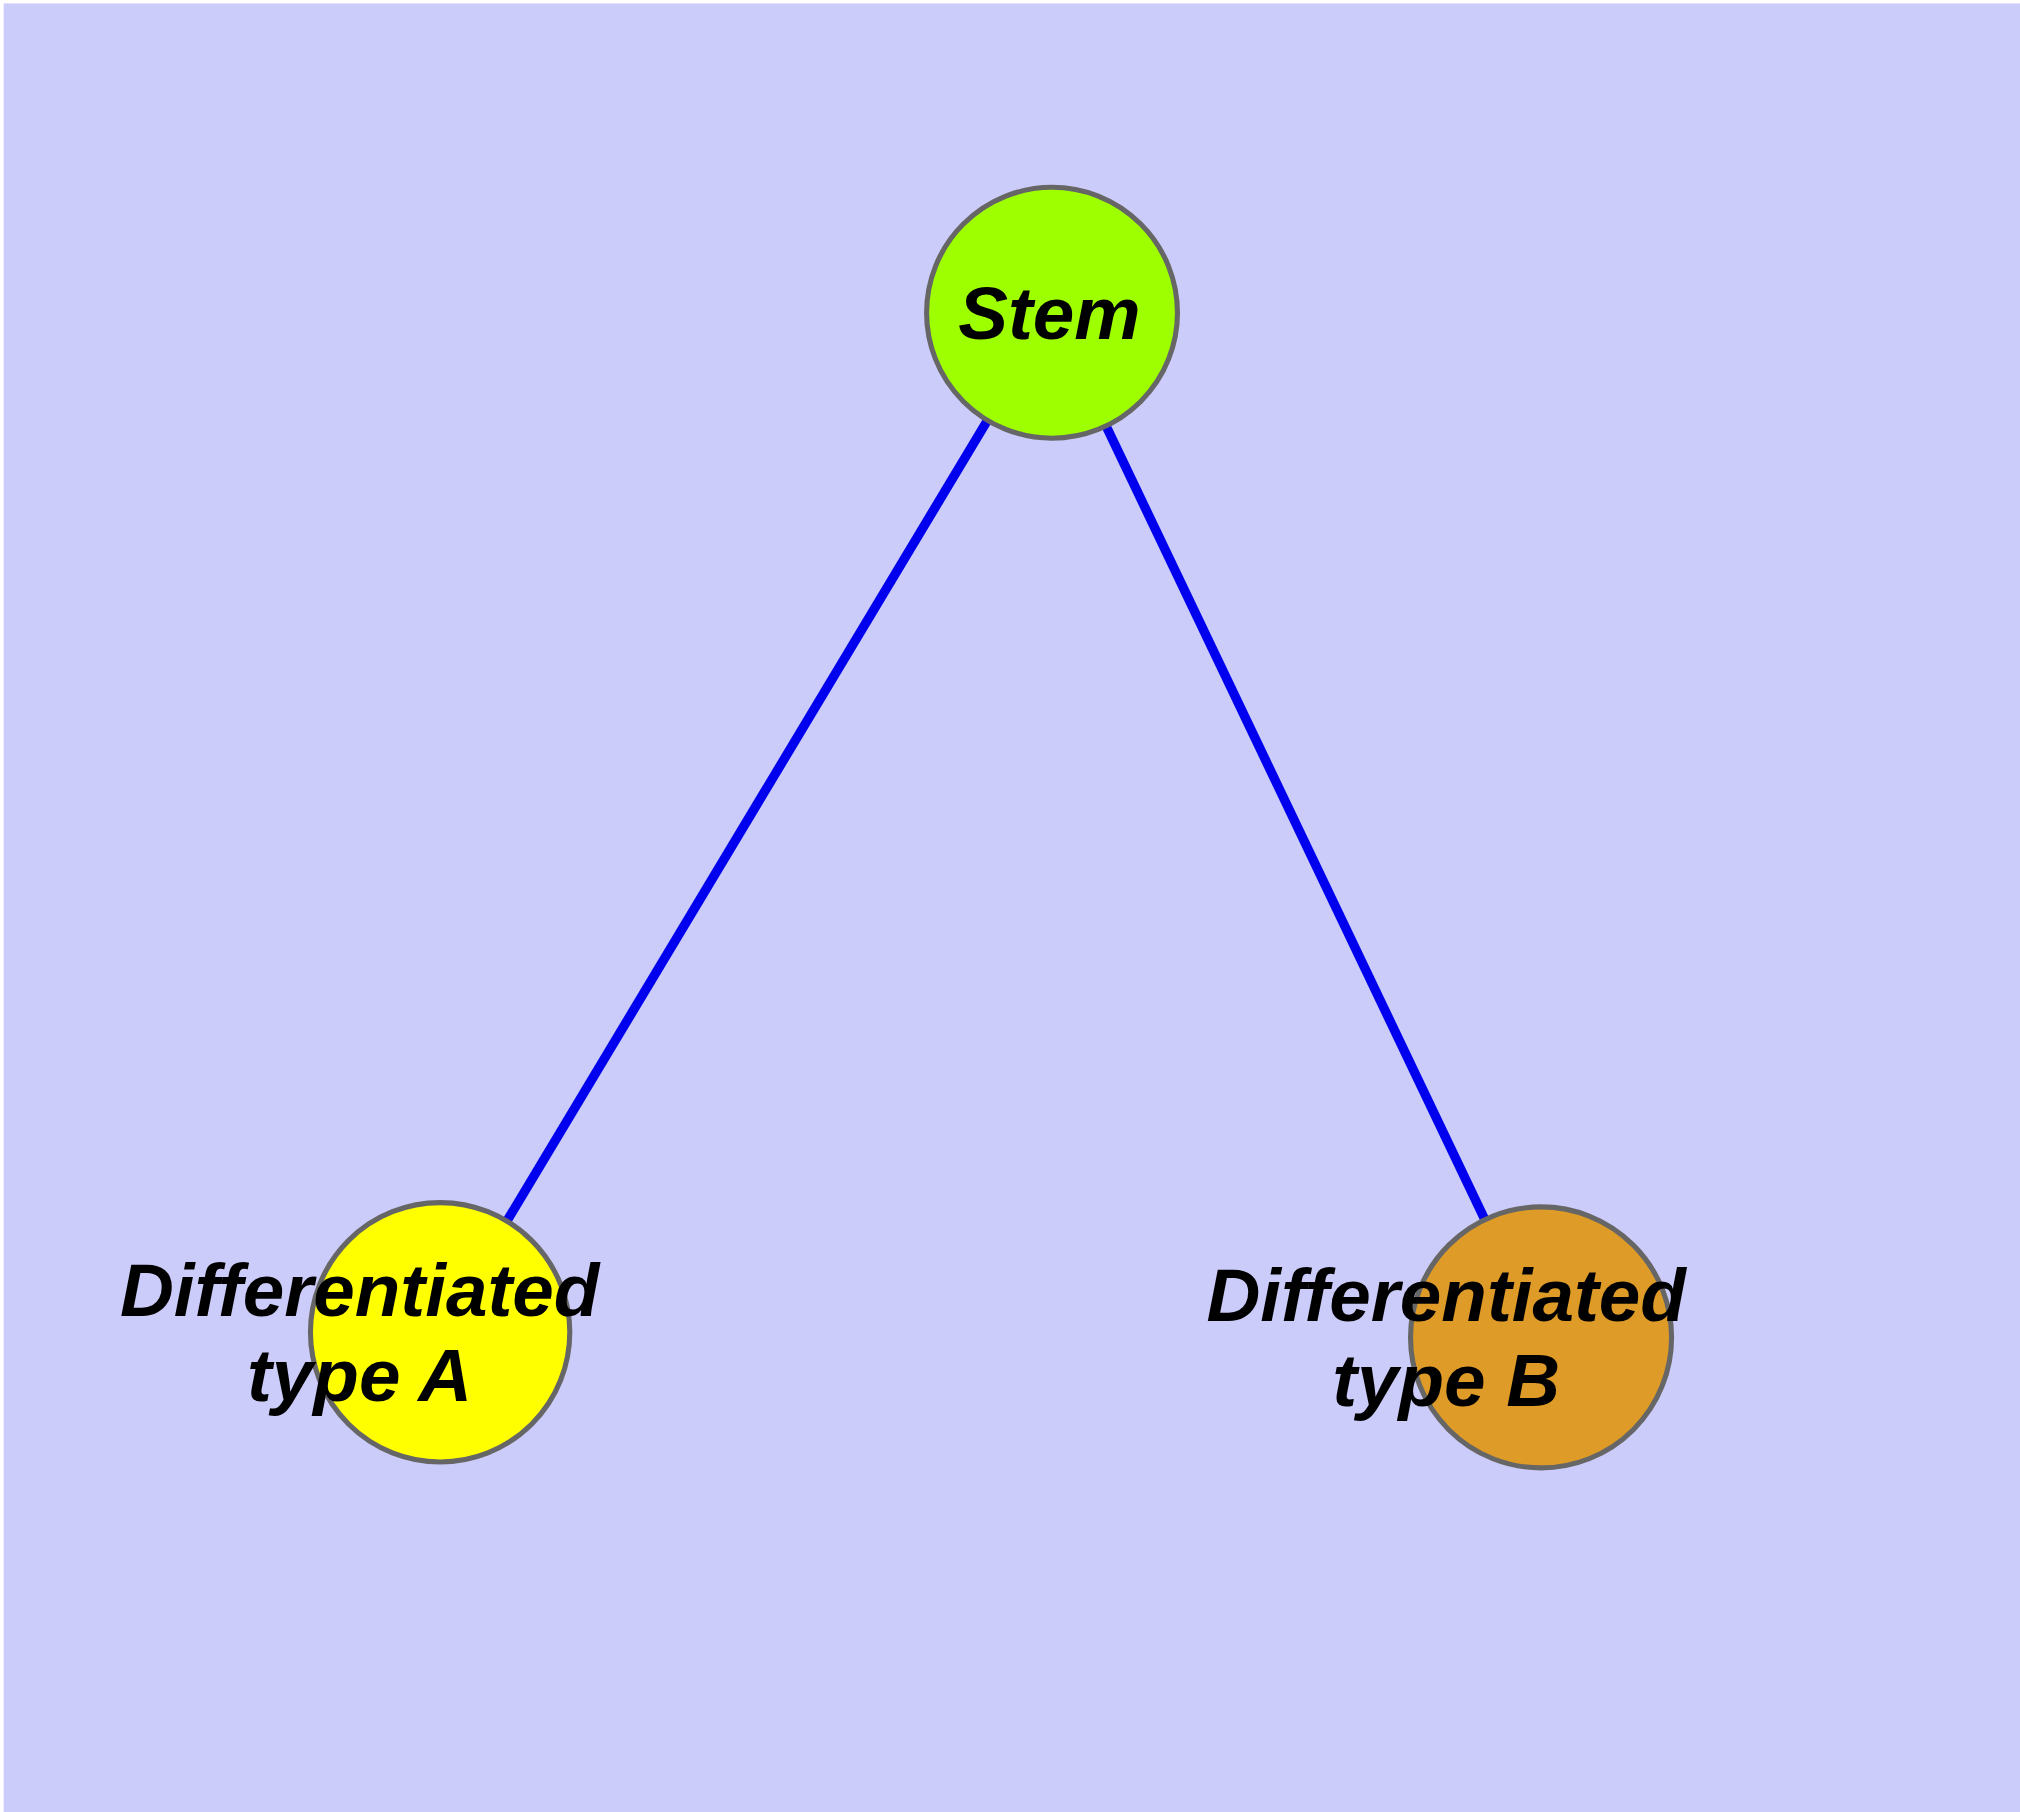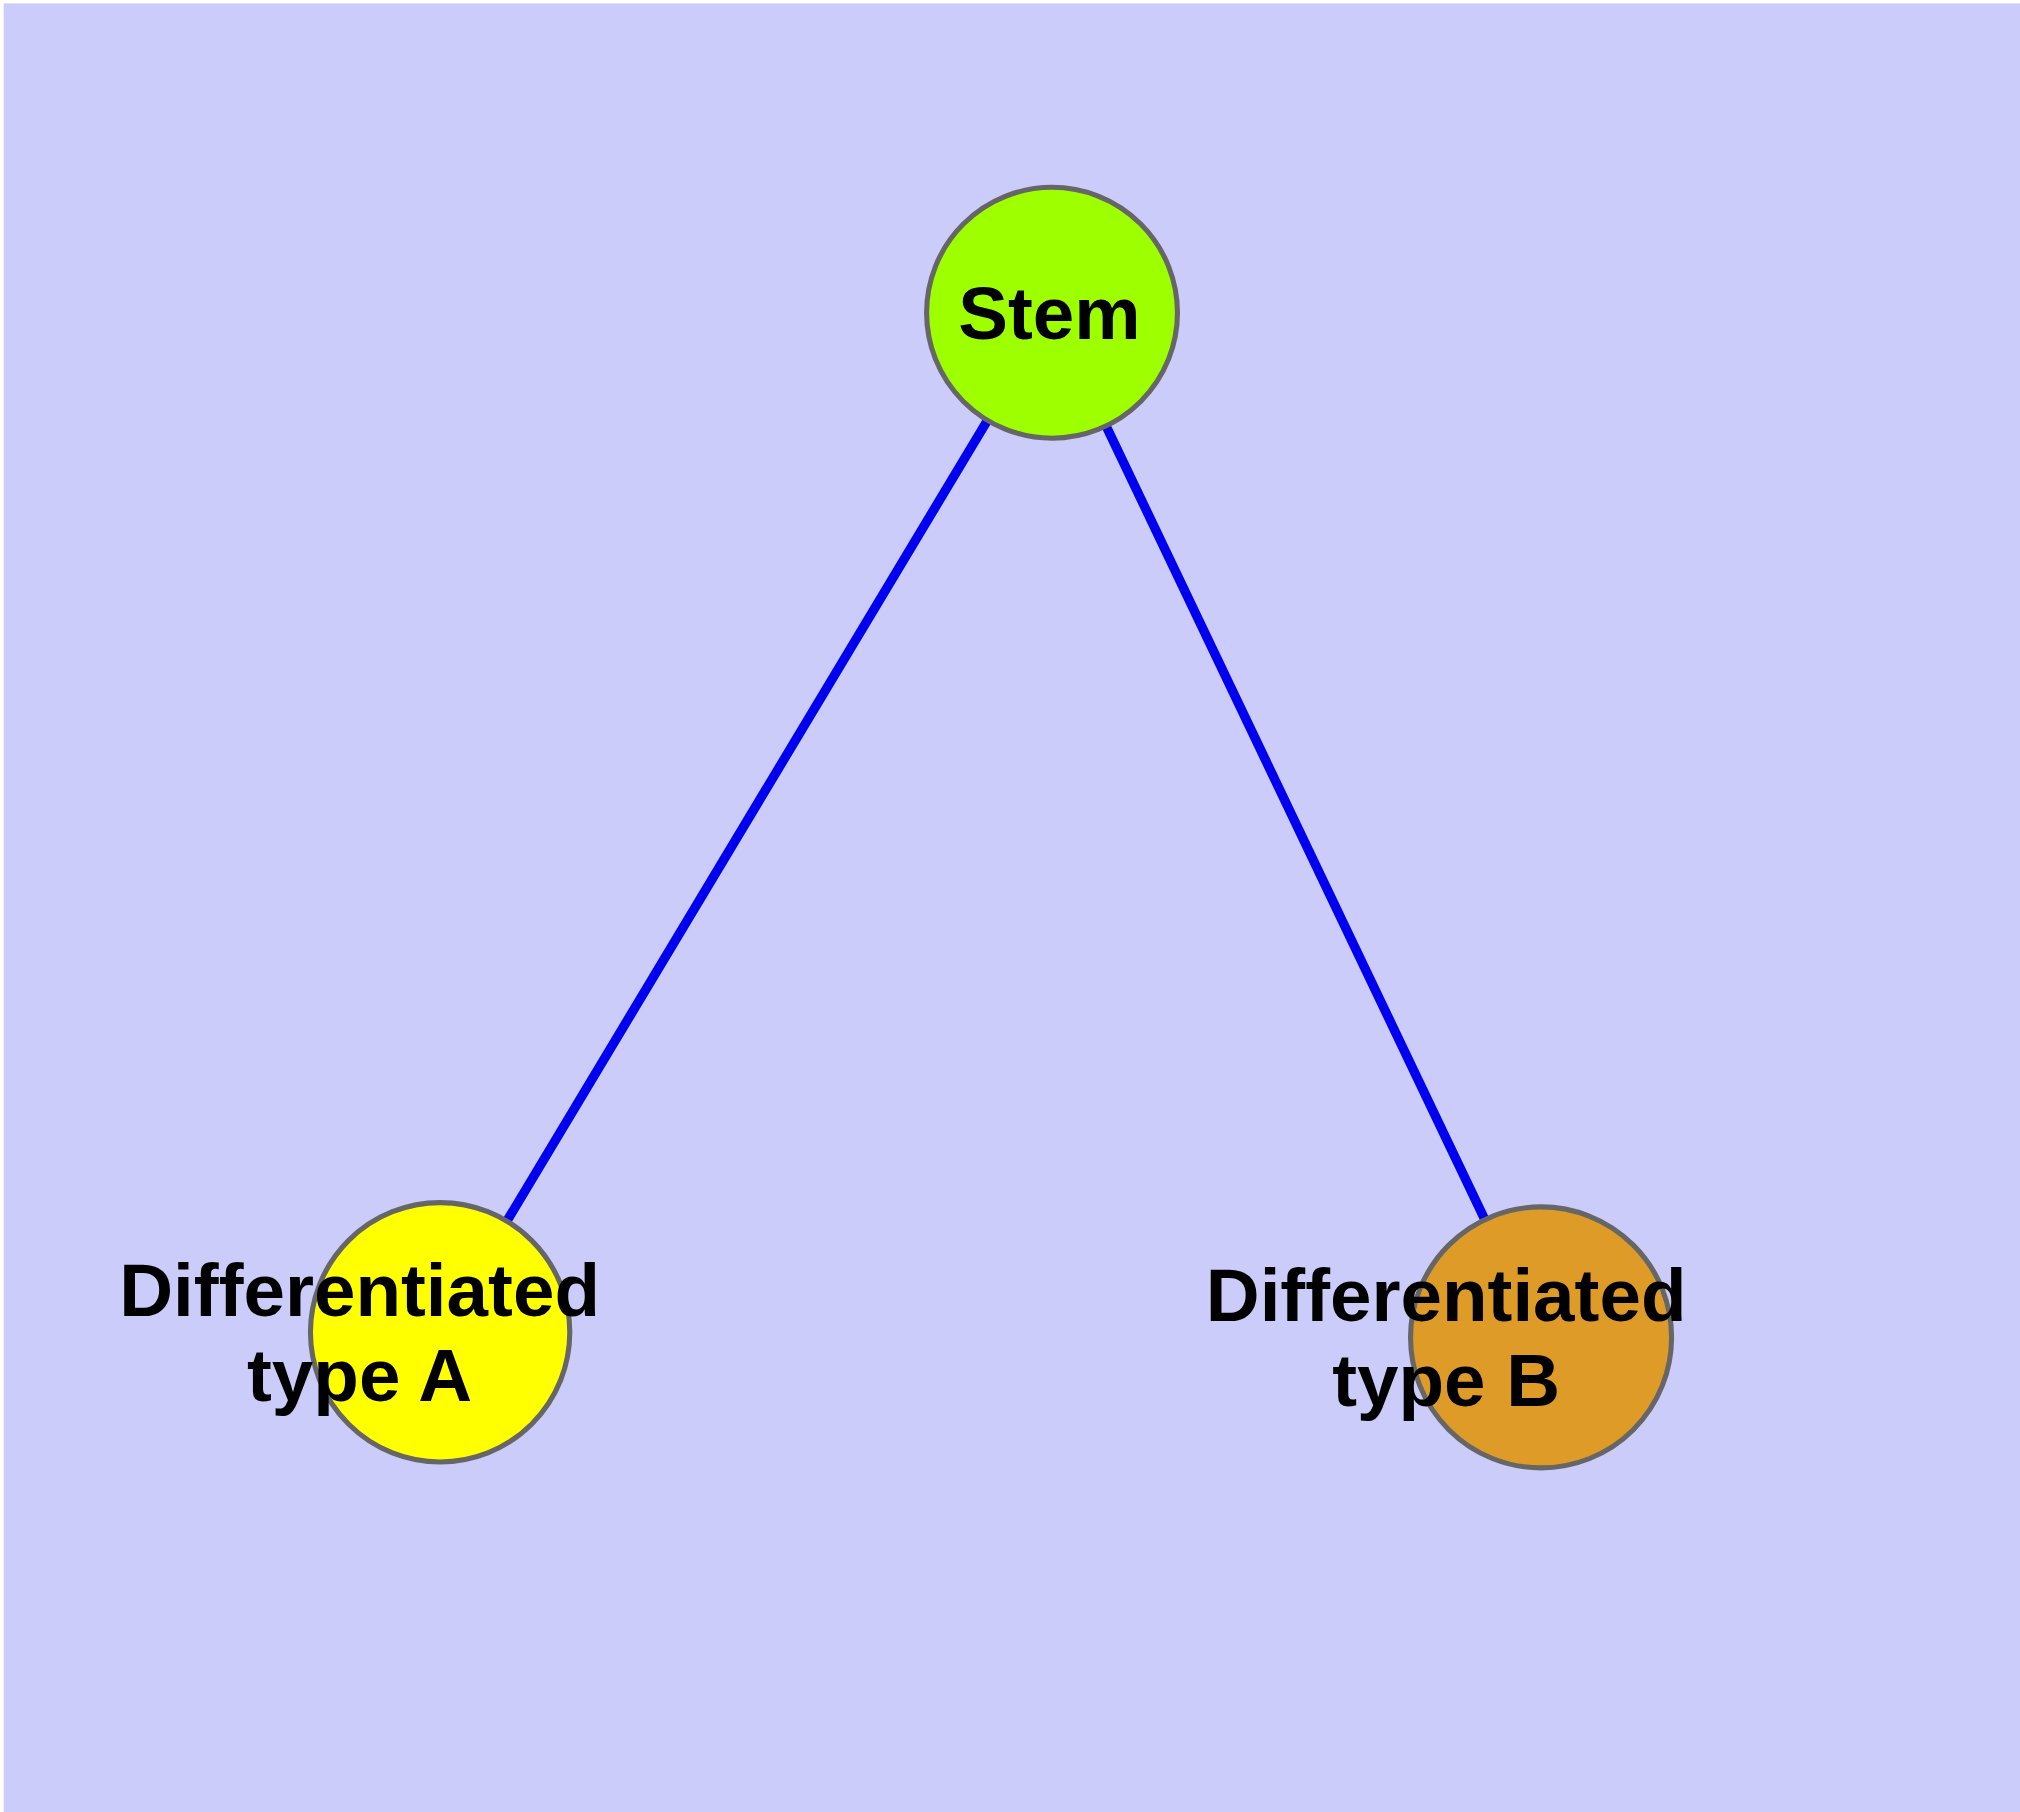--- a/index.html
+++ b/index.html
@@ -12,20 +12,21 @@
     height: 1812px;
     overflow: hidden;
     font-family: "Liberation Sans", sans-serif;
   }
   #canvas {
     position: absolute;
     left: 0;
     top: 0;
     width: 2021px;
     height: 1812px;
+    font-style: italic;
   }
   #graph-svg {
     display: block;
     width: 2021px;
     height: 1812px;
   }
   .node-label {
     font-family: "Liberation Sans", sans-serif;
     font-weight: bold;
     fill: #000000;

